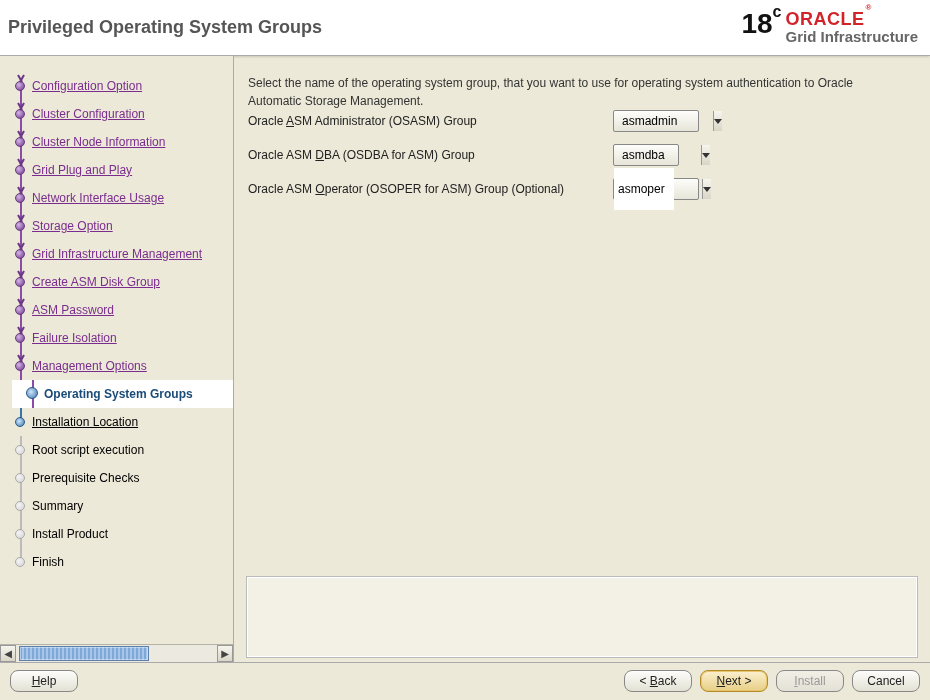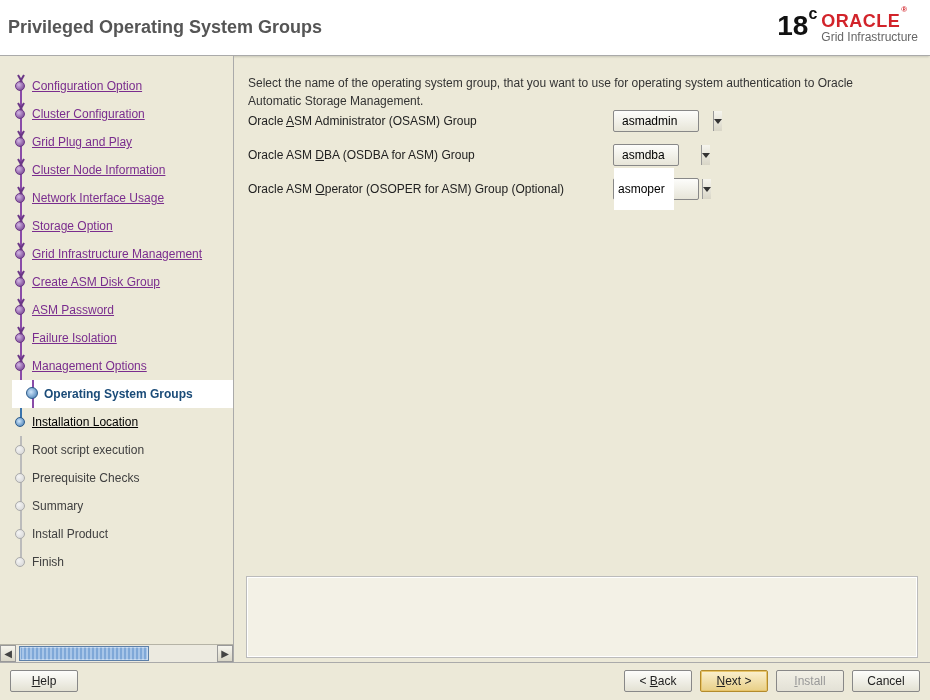--- a/index.html
+++ b/index.html
@@ -30,21 +30,21 @@
   .logo {
     display: flex;
     align-items: flex-start;
     gap: 4px;
   }
   .logo-18c { font-size: 28px; font-weight: 800; color: #111; line-height: 1; }
   .logo-18c sup { font-size: 16px; position: relative; top: -6px; }
   .logo-right { display: flex; flex-direction: column; align-items: flex-start; line-height: 1.05; }
   .logo-oracle { color: #d2232a; font-size: 18px; font-weight: 800; letter-spacing: 0.5px; }
   .logo-oracle sup { font-size: 8px; position: relative; top: -8px; margin-left: 1px; }
-  .logo-sub { color: #666; font-size: 12px; font-weight: 400; }
+  .logo-sub { color: #666; font-size: 15px; font-weight: 700; }
 
   .body-area {
     display: flex;
     height: 606px;
   }
   .sidebar {
     width: 234px;
     min-width: 234px;
     border-right: 1px solid #aaa;
     position: relative;
@@ -137,21 +137,21 @@
     background: radial-gradient(circle at 35% 35%, #f4f4f4, #d4d4d4);
   }
   .step-label {
     text-decoration: underline;
     font-size: 12px;
     white-space: nowrap;
   }
   .step.completed .step-label { color: #7a2d8e; }
   .step.pending .step-label { color: #000000; }
   .step.current .step-label { color: #1a4b78; font-weight: bold; text-decoration: none; }
-  .step.disabled .step-label { color: #404040; text-decoration: none; cursor: default; }
+  .step.disabled .step-label { color: #000000; text-decoration: none; cursor: default; }
 
   .hscroll {
     position: absolute;
     left: 0; right: 0; bottom: 0;
     height: 18px;
     background: #eceae0;
     border-top: 1px solid #b5b3a6;
     display: flex;
     align-items: stretch;
   }
@@ -235,21 +235,21 @@
     justify-content: space-between;
   }
   .footer-left { }
   .footer-right { display:flex; gap: 8px; align-items: center; }
   .btn {
     height: 22px;
     min-width: 68px;
     padding: 0 12px;
     border: 1px solid #888;
     background: linear-gradient(#fdfdfb,#e3e1d3);
-    border-radius: 2px;
+    border-radius: 8px;
     font-size: 12px;
     cursor: pointer;
     color: #222;
   }
   .btn .ul { text-decoration: underline; }
   .btn.primary {
     border: 1px solid #b38b2c;
     box-shadow: 0 0 0 1px #e8c56a inset;
     background: linear-gradient(#fbf0cf,#e8cf86);
   }
@@ -283,25 +283,25 @@
         <div class="step completed first">
           <span class="dot"></span>
           <span class="step-label">Configuration Option</span>
         </div>
         <div class="step completed">
           <span class="dot"></span>
           <span class="step-label">Cluster Configuration</span>
         </div>
         <div class="step completed">
           <span class="dot"></span>
+          <span class="step-label">Cluster Node Information</span>
+        </div>
+        <div class="step completed">
+          <span class="dot"></span>
           <span class="step-label">Grid Plug and Play</span>
-        </div>
-        <div class="step completed">
-          <span class="dot"></span>
-          <span class="step-label">Cluster Node Information</span>
         </div>
         <div class="step completed">
           <span class="dot"></span>
           <span class="step-label">Network Interface Usage</span>
         </div>
         <div class="step completed">
           <span class="dot"></span>
           <span class="step-label">Storage Option</span>
         </div>
         <div class="step completed">

